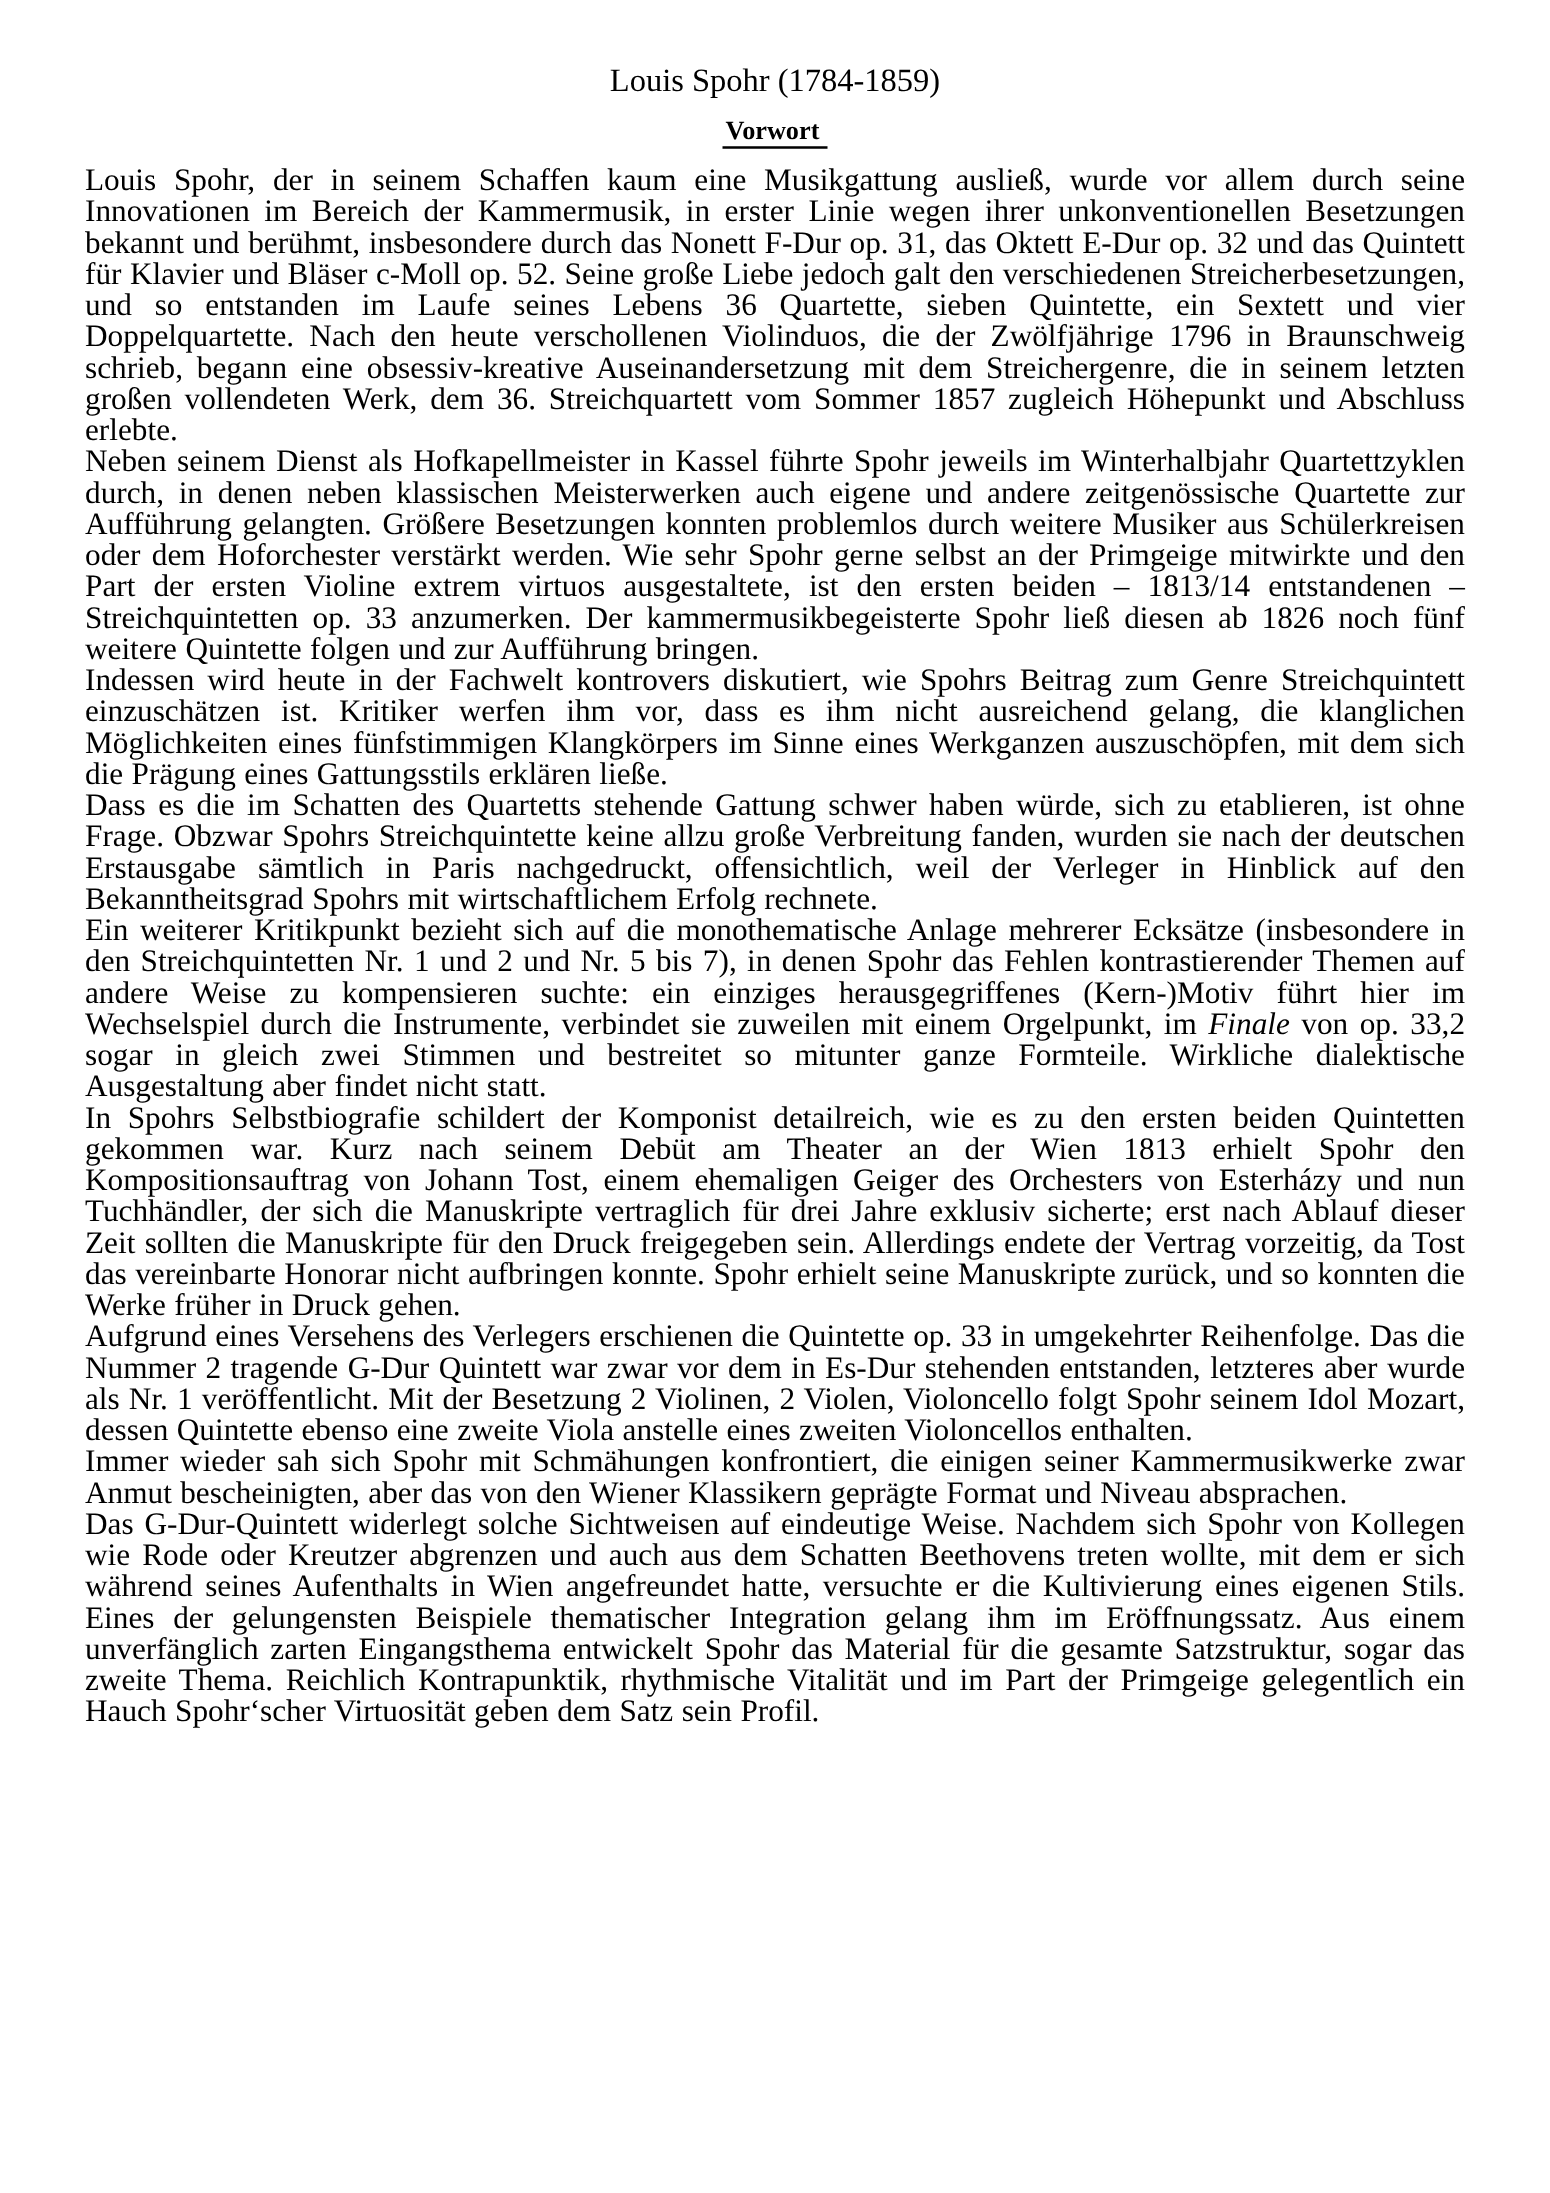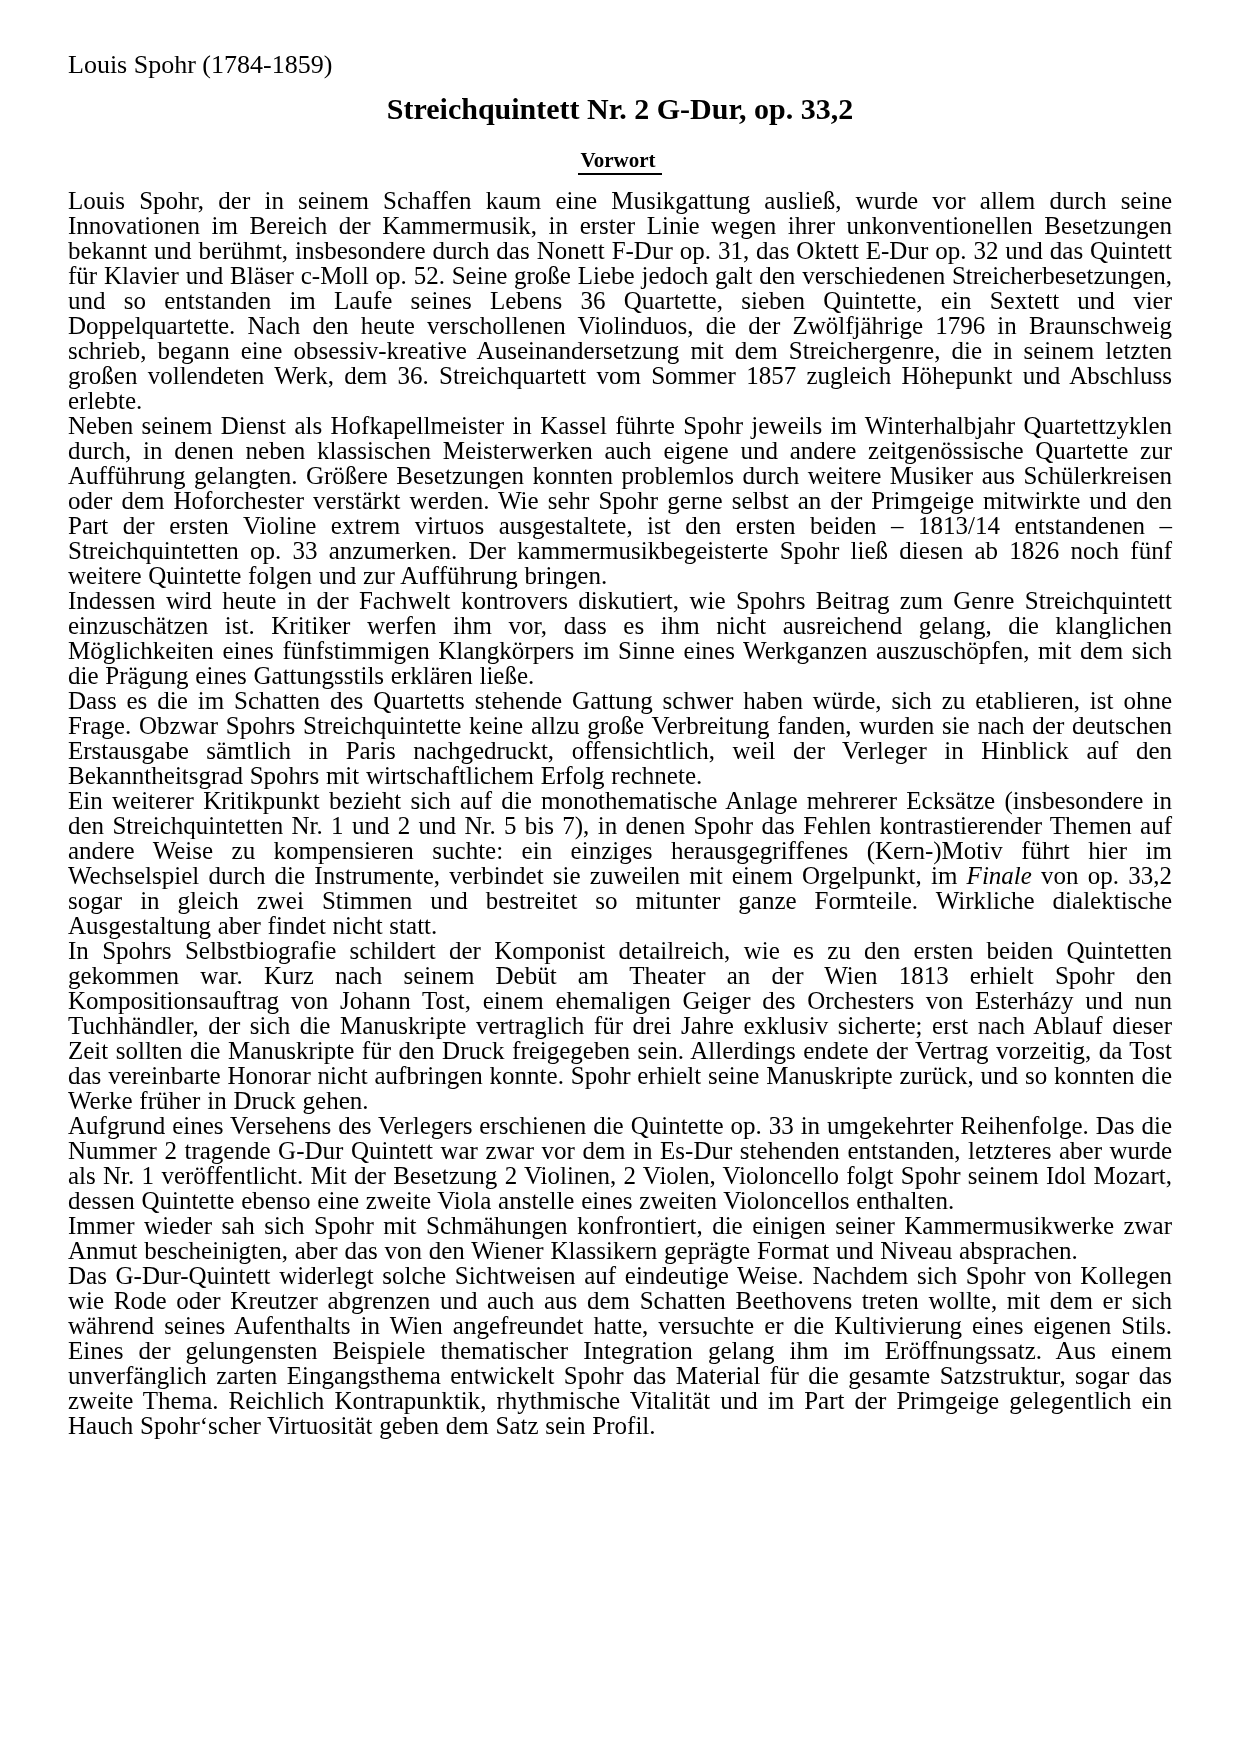--- a/index.html
+++ b/index.html
@@ -11,20 +11,21 @@
     width: 1240px;
     height: 1754px;
     box-sizing: border-box;
     background: #ffffff;
     color: #000000;
     font-family: "Liberation Serif", "DejaVu Serif", serif;
     padding: 50px 68px 0 68px;
     overflow: hidden;
   }
   .author {
+    text-align: center;
     font-size: 26px;
     line-height: 30px;
     margin: 0 0 12px 0;
     font-weight: normal;
     font-family: Liberation Serif, serif;
   }
   .title {
     text-align: center;
     font-size: 30px;
     line-height: 34px;
@@ -50,21 +51,20 @@
     line-height: 25px;
     word-spacing: 0.02em;
   }
 </style>
 </head>
 <body>
 
 <div class="page">
   <div class="author">Louis Spohr (1784-1859)</div>
 
-  <h1 class="title">Streichquintett Nr. 2 G-Dur, op. 33,2</h1>
 
   <h2 class="heading">
     <span class="heading-text">Vorwort</span>
   </h2>
 
   <div class="body-text" id="paragraphs">
       <p><span>Louis Spohr, der in seinem Schaffen kaum eine Musikgattung ausließ, wurde vor allem durch seine Innovationen im Bereich der Kammermusik, in erster Linie wegen ihrer unkonventionellen Besetzungen bekannt und berühmt, insbesondere durch das Nonett F-Dur op. 31, das Oktett E-Dur op. 32 und das Quintett für Klavier und Bläser c-Moll op. 52. Seine große Liebe jedoch galt den verschiedenen Streicherbesetzungen, und so entstanden im Laufe seines Lebens 36 Quartette, sieben Quintette, ein Sextett und vier Doppelquartette. Nach den heute verschollenen Violinduos, die der Zwölfjährige 1796 in Braunschweig schrieb, begann eine obsessiv-kreative Auseinandersetzung mit dem Streichergenre, die in seinem letzten großen vollendeten Werk, dem 36. Streichquartett vom Sommer 1857 zugleich Höhepunkt und Abschluss erlebte.</span></p>
       <p><span>Neben seinem Dienst als Hofkapellmeister in Kassel führte Spohr jeweils im Winterhalbjahr Quartettzyklen durch, in denen neben klassischen Meisterwerken auch eigene und andere zeitgenössische Quartette zur Aufführung gelangten. Größere Besetzungen konnten problemlos durch weitere Musiker aus Schülerkreisen oder dem Hoforchester verstärkt werden. Wie sehr Spohr gerne selbst an der Primgeige mitwirkte und den Part der ersten Violine extrem virtuos ausgestaltete, ist den ersten beiden – 1813/14 entstandenen – Streichquintetten op. 33 anzumerken. Der kammermusikbegeisterte Spohr ließ diesen ab 1826 noch fünf weitere Quintette folgen und zur Aufführung bringen.</span></p>
       <p><span>Indessen wird heute in der Fachwelt kontrovers diskutiert, wie Spohrs Beitrag zum Genre Streichquintett einzuschätzen ist. Kritiker werfen ihm vor, dass es ihm nicht ausreichend gelang, die klanglichen Möglichkeiten eines fünfstimmigen Klangkörpers im Sinne eines Werkganzen auszuschöpfen, mit dem sich die Prägung eines Gattungsstils erklären ließe.</span></p>
       <p><span>Dass es die im Schatten des Quartetts stehende Gattung schwer haben würde, sich zu etablieren, ist ohne Frage. Obzwar Spohrs Streichquintette keine allzu große Verbreitung fanden, wurden sie nach der deutschen Erstausgabe sämtlich in Paris nachgedruckt, offensichtlich, weil der Verleger in Hinblick auf den Bekanntheitsgrad Spohrs mit wirtschaftlichem Erfolg rechnete.</span></p>

